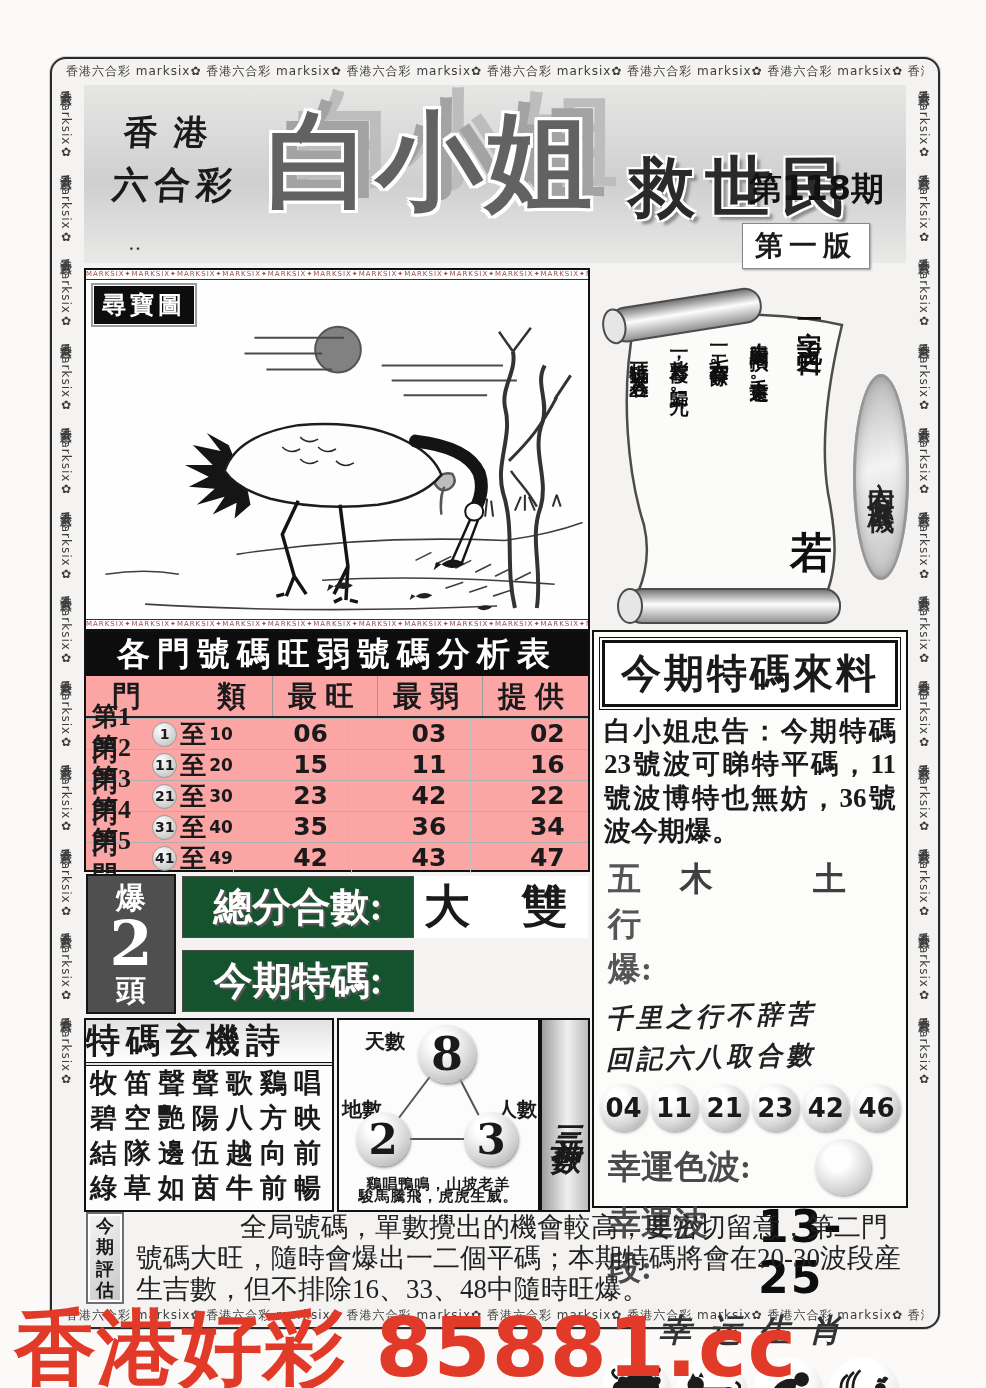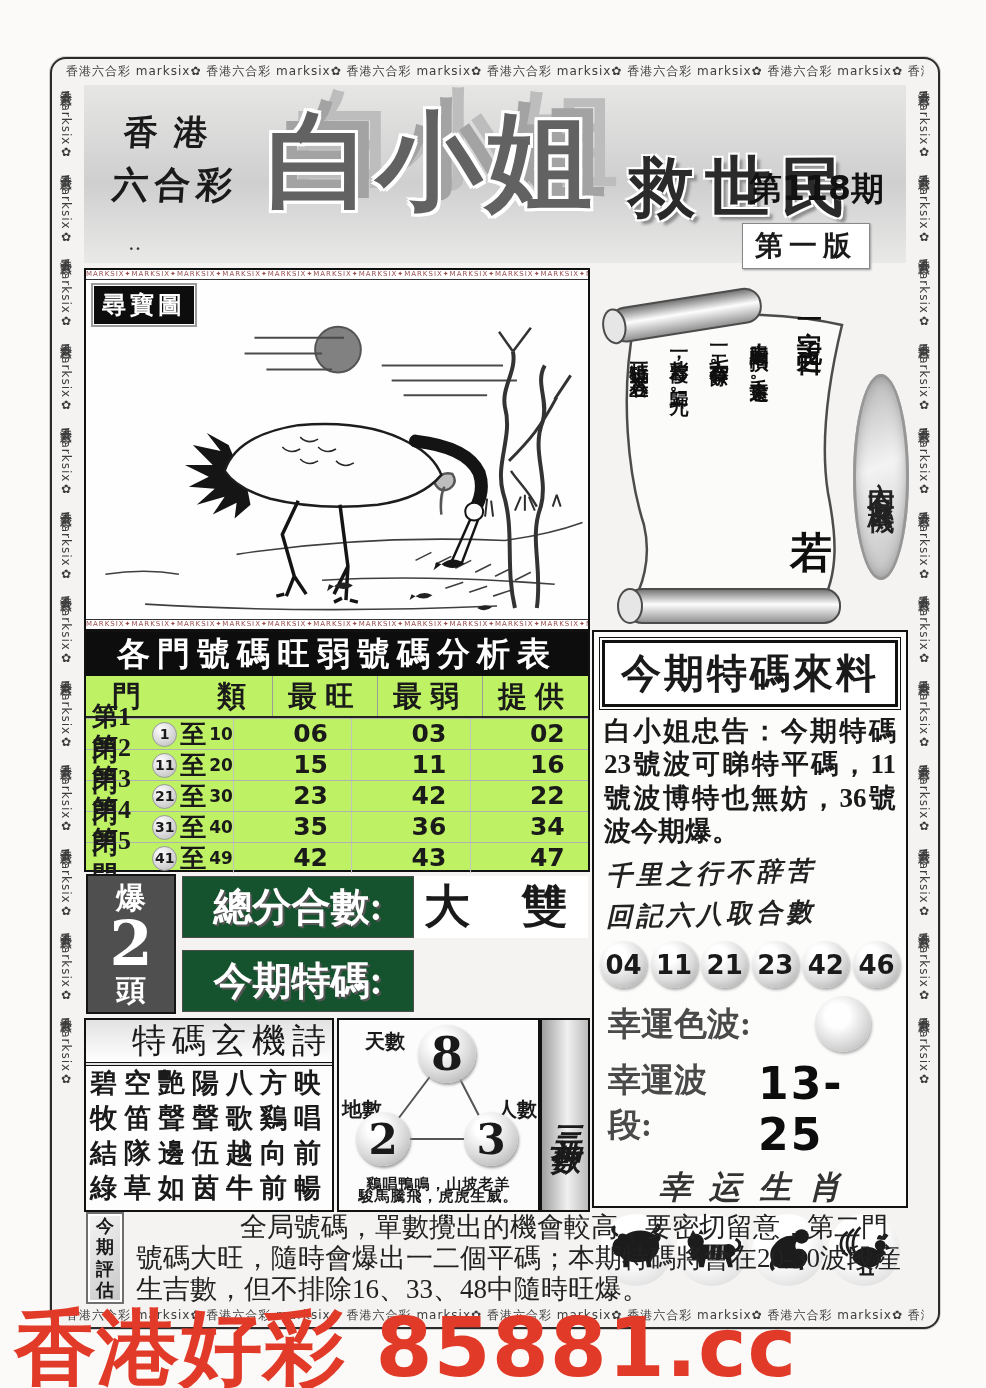--- a/index.html
+++ b/index.html
@@ -48,21 +48,21 @@
   .sc-head{left:197px;top:34px;font-size:25px;letter-spacing:7px;}
   .sc-ans{left:190px;top:226px;font-size:42px;}
   .sc-line{font-size:19px;letter-spacing:3px;height:256px;}
   .sc-l0{left:150px;top:58px;} .sc-l1{left:110px;top:64px;} .sc-l2{left:70px;top:70px;} .sc-l3{left:30px;top:76px;}
   .oval{position:absolute;left:801px;top:315px;width:56px;height:206px;border-radius:50%;
         background:linear-gradient(160deg,#b5b5b5,#f3f3f3 45%,#bfbfbf);
         box-shadow:inset 0 0 0 3px #979797, inset 0 0 14px #8a8a8a;
         display:flex;align-items:center;justify-content:center;writing-mode:vertical-rl;text-orientation:upright;
         font-size:27px;font-weight:bold;letter-spacing:8px;color:#222;}
   
-  .analysis{position:absolute;left:32px;top:571px;width:502px;height:238px;border:2px solid #111;background:#bef264;}
+  .analysis{position:absolute;left:32px;top:571px;width:502px;height:238px;border:2px solid #111;background:#fca5a5;}
   .a-title{background:#0d0d0d;color:#fff;font-size:33px;font-weight:bold;text-align:center;
            letter-spacing:7px;height:44px;line-height:44px;}
   .a-head{display:flex;height:40px;line-height:40px;border-bottom:2px solid #222;font-weight:bold;font-size:29px;}
   .c-class{width:186px;display:flex;justify-content:space-between;padding:0 26px;box-sizing:border-box;}
   .c-num{width:104px;text-align:center;border-left:1px solid #9a9a9a;letter-spacing:8px;}
   .a-row{display:flex;height:30px;align-items:center;border-top:1px solid #b0b0b0;}
   .r-door{width:186px;font-weight:bold;font-size:26px;display:flex;align-items:center;gap:3px;padding-left:6px;box-sizing:border-box;}
   .badge{width:23px;height:23px;border-radius:50%;background:radial-gradient(circle at 35% 30%,#fefefe,#b9b9b9);
          border:1px solid #999;font-size:14px;display:flex;align-items:center;justify-content:center;
          font-family:"DejaVu Sans",sans-serif;font-weight:bold;flex:0 0 auto;}
@@ -76,21 +76,21 @@
   .b-box .bc{font-size:30px;font-weight:bold;}
   .b-box .bc2{font-size:62px;font-weight:bold;font-family:"DejaVu Serif",serif;}
   .b-row{position:absolute;left:98px;width:404px;height:62px;display:flex;}
   .b-row1{top:2px;} .b-row2{top:76px;}
   .b-label{background:#14532d;border:1px solid #4c4c4c;color:#fff;font-size:39px;font-weight:bold;width:230px;
            display:flex;align-items:center;justify-content:center;text-shadow:2px 2px 0 #555;flex:0 0 auto;}
   .b-value{flex:1;background:#fff;display:flex;align-items:center;justify-content:center;
            font-size:46px;font-weight:bold;letter-spacing:20px;text-indent:10px;white-space:pre;}
   
   .poemBox{position:absolute;left:32px;top:959px;width:246px;height:190px;border:2px solid #111;background:#fdfdfd;}
-  .p-title{font-size:34px;font-weight:normal;text-align:right;letter-spacing:6px;height:42px;line-height:42px;
+  .p-title{font-size:34px;font-weight:bold;text-align:left;letter-spacing:6px;height:42px;line-height:42px;
            border-bottom:4px double #111;background:linear-gradient(#e2e2e2,#fff);}
   .p-line{font-size:27px;font-weight:bold;text-align:center;letter-spacing:7px;line-height:35px;white-space:nowrap;}
   .triBox{position:absolute;left:285px;top:959px;width:199px;height:190px;border:2px solid #111;background:#fcfcfc;}
   .t-lab{position:absolute;font-size:20px;font-weight:bold;}
   .lab-h{left:26px;top:8px;} .lab-e{left:3px;top:76px;} .lab-p{left:158px;top:76px;}
   .t-ball{position:absolute;border-radius:50%;display:flex;align-items:center;justify-content:center;font-weight:bold;
           font-family:"DejaVu Serif",serif;background:radial-gradient(circle at 38% 30%,#fff 0 18%,#dcdcdc 55%,#a5a5a5);
           box-shadow:1px 2px 3px #999;}
   .ball8{left:79px;top:5px;width:58px;height:58px;font-size:46px;}
   .ball2{left:17px;top:92px;width:54px;height:54px;font-size:42px;}
@@ -322,22 +322,22 @@
         <div class="b-label">總分合數:</div>
         <div class="b-value">大 雙</div>
       </div>
       <div class="b-row b-row2">
         <div class="b-label">今期特碼:</div>
       </div>
     </div>
 
     <div class="poemBox">
       <div class="p-title">特碼玄機詩</div>
+      <div class="p-line">牧笛聲聲歌鷄唱</div>
       <div class="p-line">碧空艷陽八方映</div>
-      <div class="p-line">牧笛聲聲歌鷄唱</div>
       <div class="p-line">結隊邊伍越向前</div>
       <div class="p-line">綠草如茵牛前暢</div>
     </div>
 
     <div class="triBox">
       <svg viewBox="0 0 199 190" style="position:absolute;inset:0;">
         <path d="M108,34 L44,119 M108,34 L152,119 M44,119 L152,119" stroke="#555" stroke-width="2" fill="none"></path>
       </svg>
       <div class="t-lab lab-h">天數</div>
       <div class="t-lab lab-e">地數</div>
@@ -346,20 +346,24 @@
       <div class="t-ball ball2">2</div>
       <div class="t-ball ball3">3</div>
       <div class="t-cap cap1">鷄唱鴨鳴，山坡老羊</div>
       <div class="t-cap cap2">駿馬騰飛，虎虎生威。</div>
     </div>
     <div class="sanyuan">三元神數</div>
 
     <div class="rightPanel">
       <div class="rp-title">今期特碼來料</div>
       <div class="rp-advice">白小姐忠告：今期特碼23號波可睇特平碼，11號波博特也無妨，36號波今期爆。</div>
+      <div class="rp-five">
+        <span>五行爆:</span>
+        <span class="v">木 土</span>
+      </div>
       <div class="rp-hand">千里之行不辞苦</div>
       <div class="rp-hand">回記六八取合數</div>
       <div class="rp-balls">
         <div class="n-ball">04</div>
         <div class="n-ball">11</div>
         <div class="n-ball">21</div>
         <div class="n-ball">23</div>
         <div class="n-ball">42</div>
         <div class="n-ball">46</div>
       </div>

